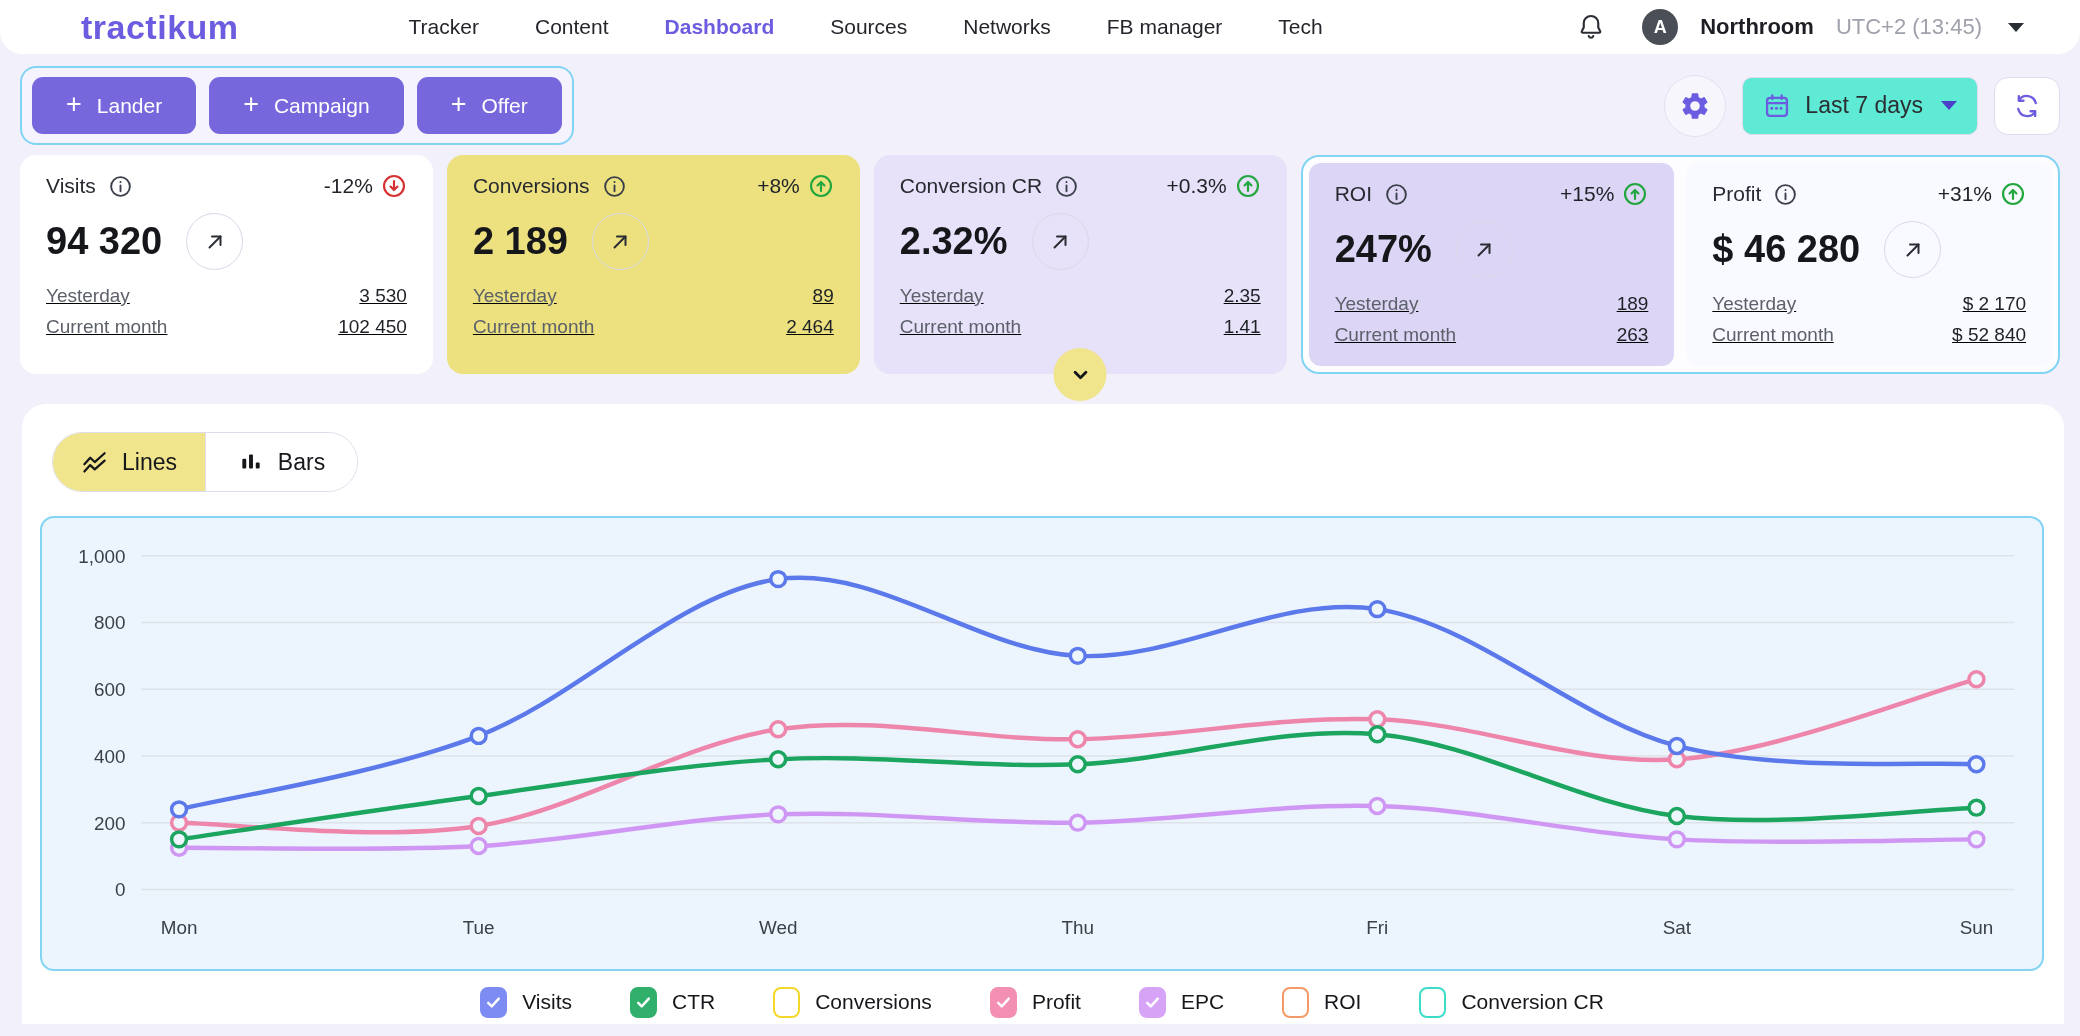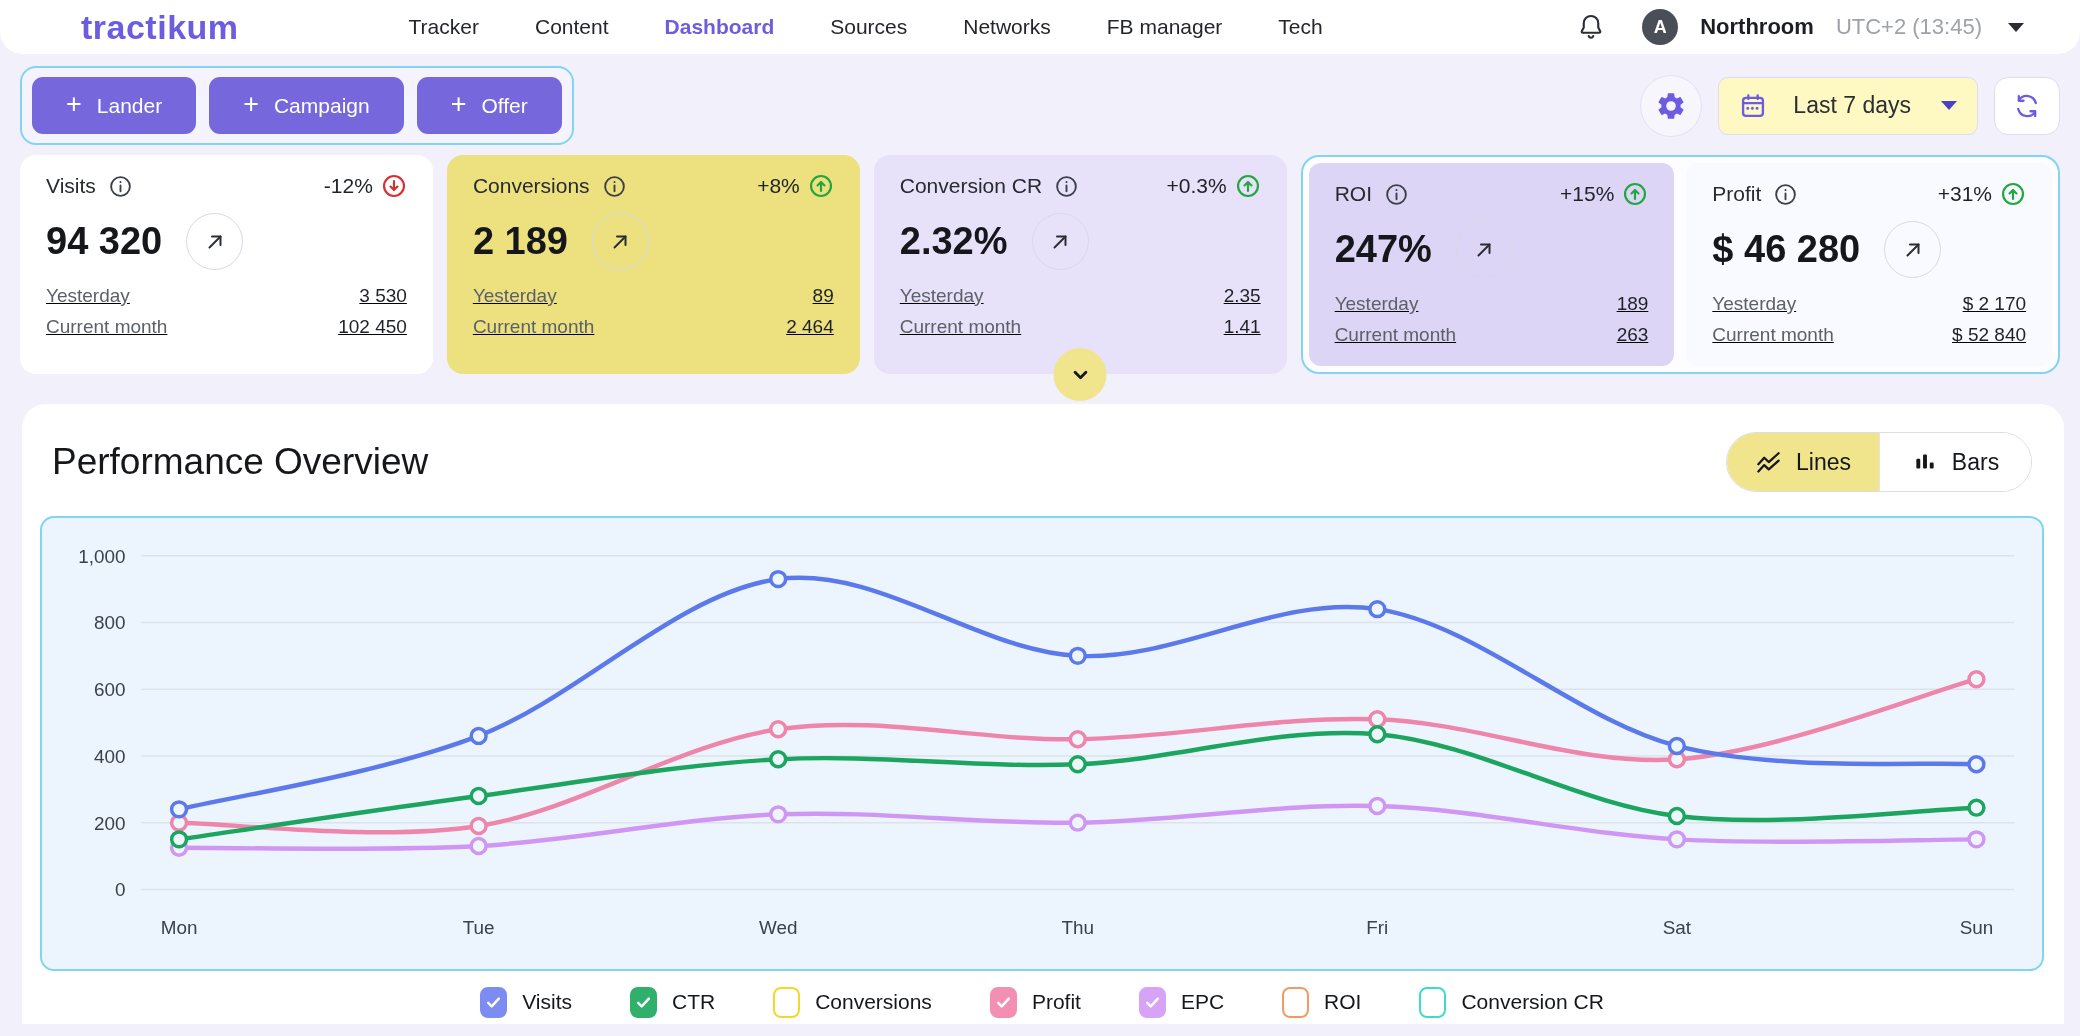--- a/index.html
+++ b/index.html
@@ -28,22 +28,22 @@
     border-top:9px solid #2a2d33;margin-left:4px;cursor:pointer;}
   
   .toolbar{display:flex;align-items:center;justify-content:space-between;padding:12px 20px 8px;}
   .create-group{display:flex;gap:13px;border:2px solid var(--cyan);border-radius:16px;padding:9px 10px;background:#f5f3fd;}
   .btn-create{display:flex;align-items:center;gap:15px;background:var(--button);color:#fff;
     border:none;border-radius:11px;height:57px;padding:0 34px;font-size:21px;cursor:pointer;}
   .btn-create .plus{font-size:27px;font-weight:400;line-height:1;margin-top:-3px;}
   .toolbar-right{display:flex;align-items:center;gap:16px;}
   .gear-btn{width:62px;height:62px;border-radius:50%;border:1.5px solid #e4e1f3;background:#f7f6fd;
     display:flex;align-items:center;justify-content:center;cursor:pointer;}
-  .date-btn{height:58px;border-radius:10px;border:1.5px solid var(--line-border);background:#fef9c3;
-    display:flex;align-items:center;gap:26px;padding:0 20px;font-size:23px;color:#2b2e33;cursor:pointer;}
+  .date-btn{height:58px;border-radius:10px;border:1.5px solid var(--line-border);background:#5eead4;
+    display:flex;align-items:center;gap:14px;padding:0 20px;font-size:23px;color:#2b2e33;cursor:pointer;}
   .date-btn .caret{border-top-color:#4a41c8;}
   .refresh-btn{width:66px;height:58px;border-radius:14px;border:1.5px solid var(--line-border);
     background:#fff;display:flex;align-items:center;justify-content:center;cursor:pointer;}
   
   .stats-row{display:flex;gap:14px;padding:2px 20px 0;align-items:stretch;}
   .card{flex:1;background:#fff;border-radius:16px;padding:18px 26px 20px;position:relative;cursor:pointer;}
   .card--yellow{background:var(--yellow);}
   .card--lavender{background:var(--lavender-card);}
   .card--purple{background:var(--purple-card);}
   .card--ghost{background:var(--ghost-card);}
@@ -345,21 +345,20 @@
       <div class="card-sub">
           <span class="sub-label">Current month</span>
           <span class="sub-value">$ 52 840</span>
         </div>
     </div>
   </div>
 </div>
 
 <div class="main-card">
   <div class="chart-header">
-    <h2 class="section-title">Performance Overview</h2>
     <div class="view-toggle">
       <button class="toggle-btn active">
         <svg class="icon" width="27" height="27" viewBox="0 0 24 24" fill="none" stroke="#15171b" stroke-width="2" stroke-linecap="round" stroke-linejoin="round">
             <path d="M3 13.5 8.2 7.8l4 3.8L21 3.8"></path>
             <path d="M3 20 8.2 14.3l4 3.8L21 10.3"></path>
           </svg>
         <span>Lines</span>
       </button>
       <button class="toggle-btn">
         <svg class="icon" width="26" height="26" viewBox="0 0 24 24" fill="#15171b">

